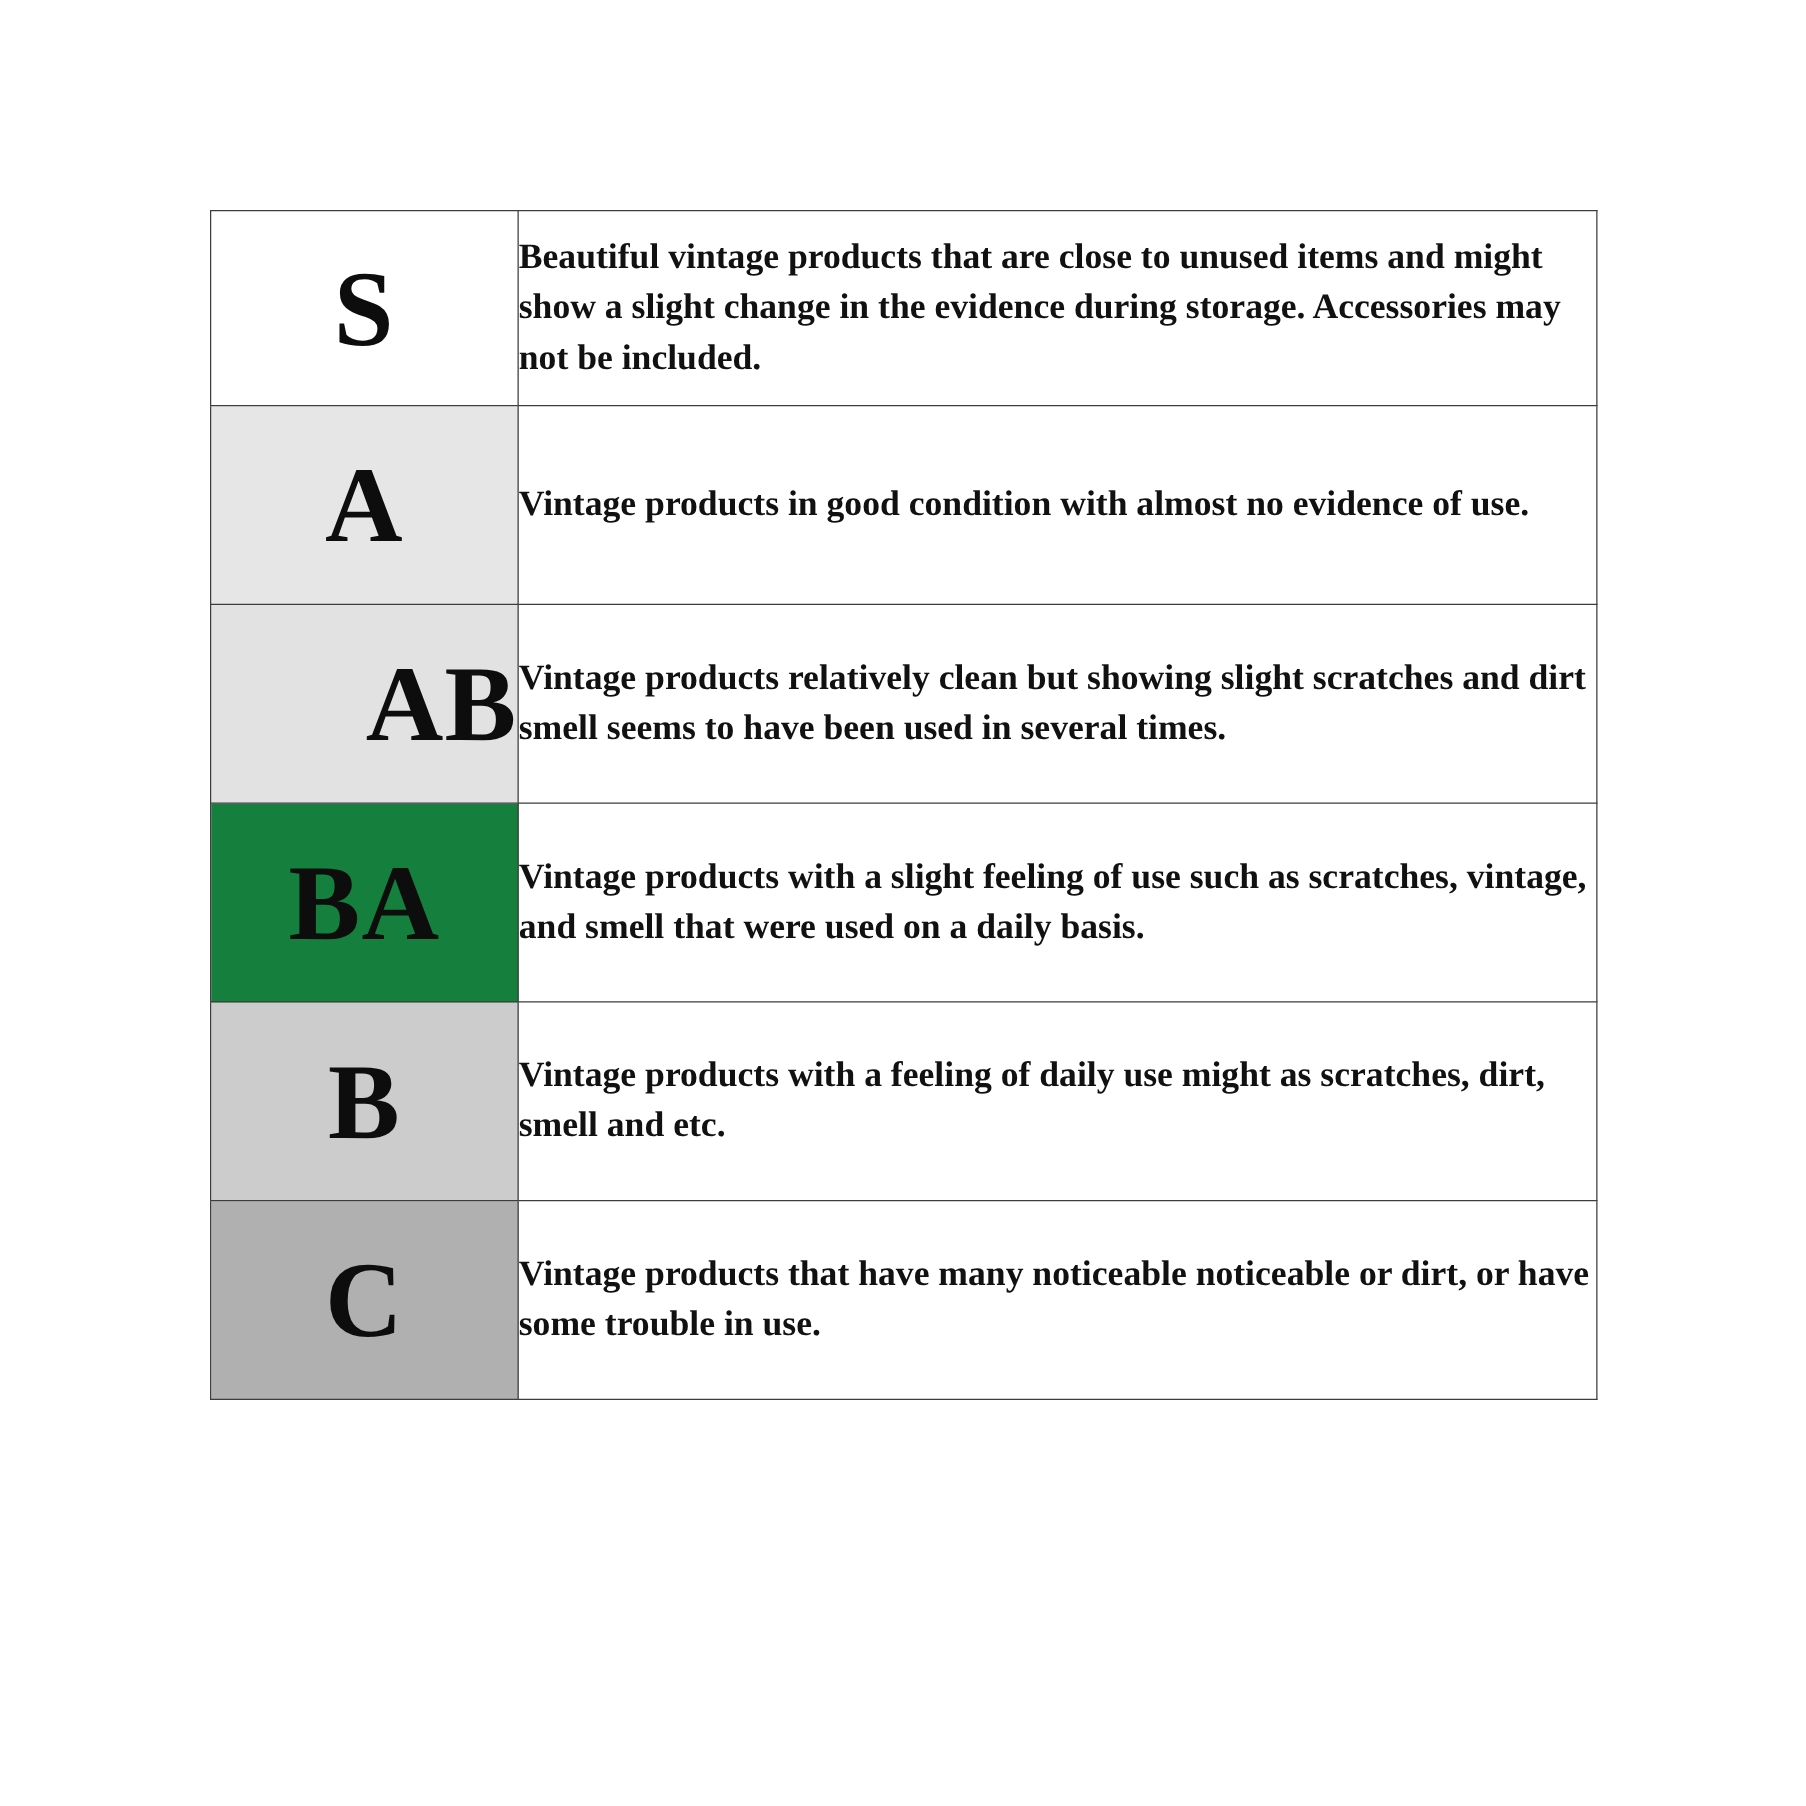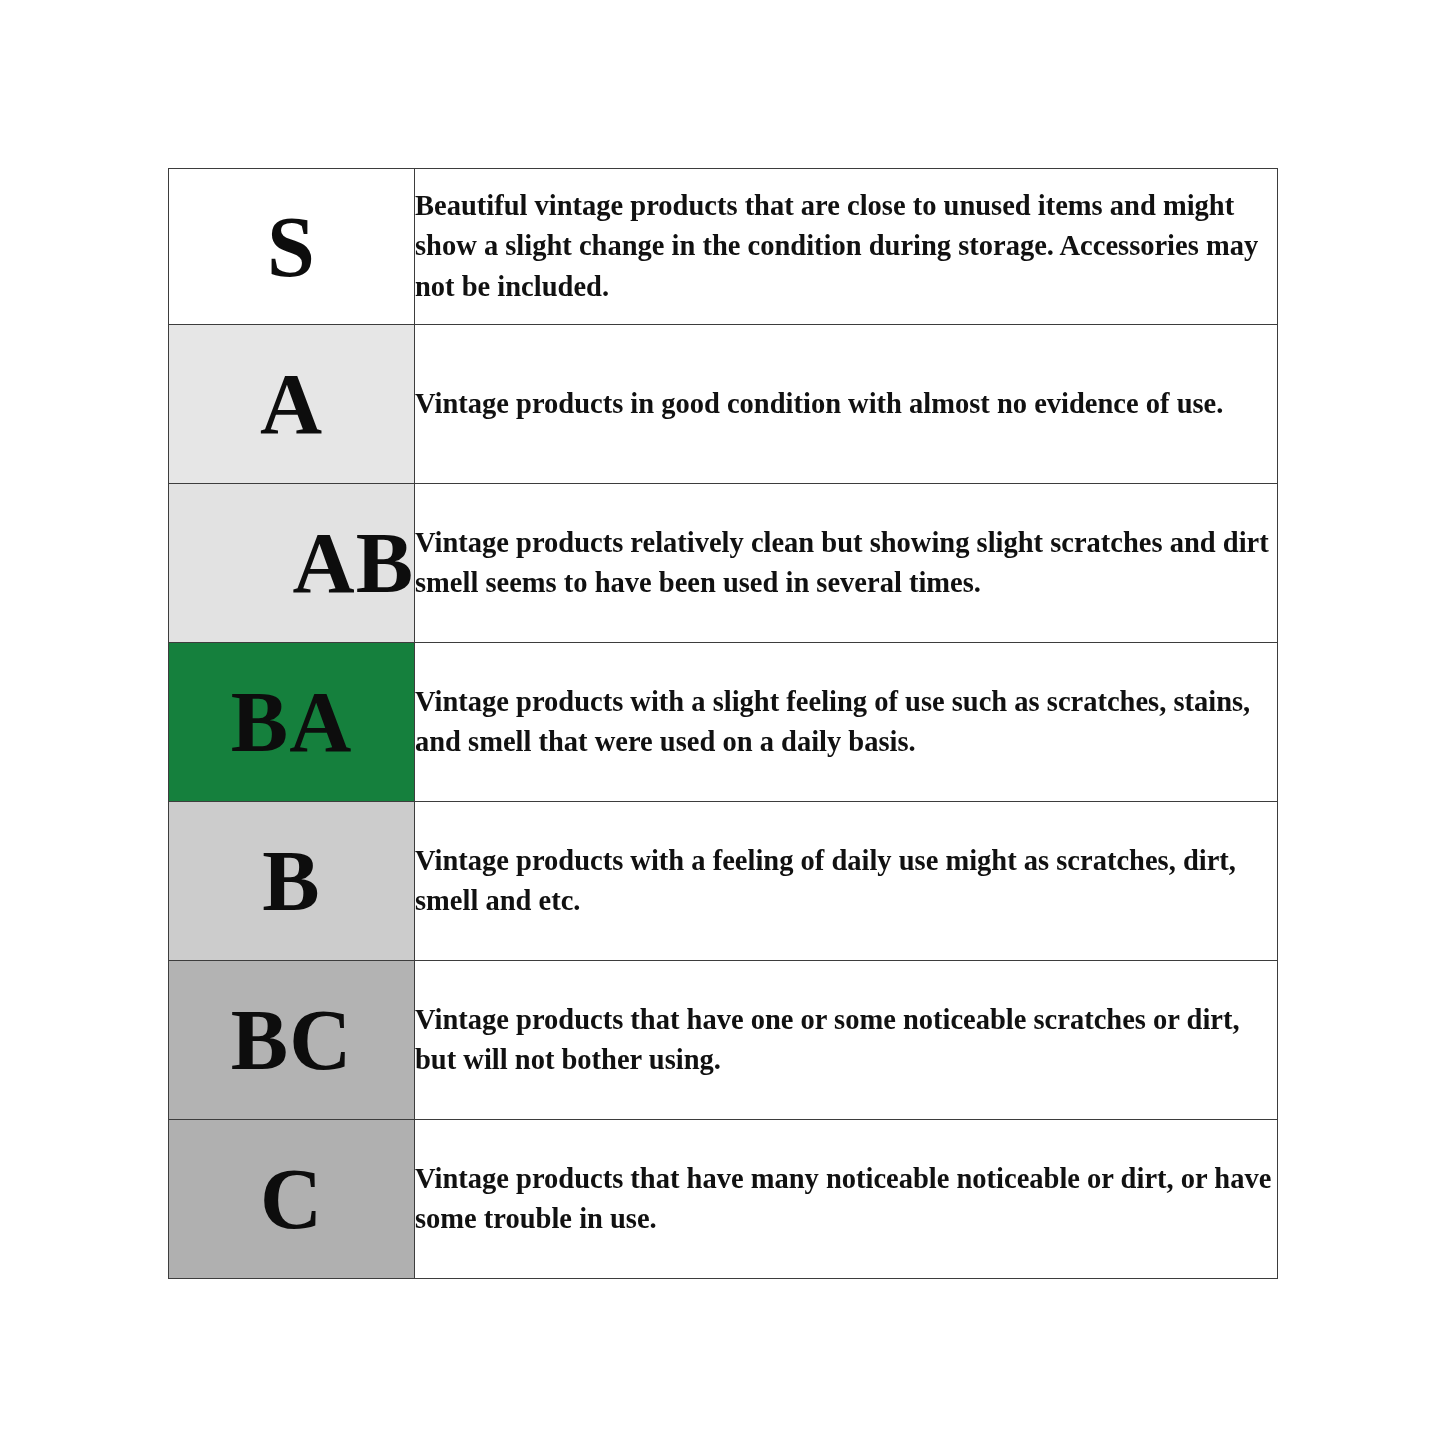--- a/index.html
+++ b/index.html
@@ -62,21 +62,21 @@
 
 <div class="page">
   <table class="grade-table">
     <tbody>
 
       <tr>
         <td class="grade-cell" style="background: rgb(255, 255, 255); height: 155px;">
           <span>S</span>
         </td>
         <td class="desc-cell">
-          <span class="desc-text">Beautiful vintage products that are close to unused items and might show a slight change in the condition during storage. Accessories may not be included.</span>
+          <span class="desc-text">Beautiful vintage products that are close to unused items and might show a slight change in the evidence during storage. Accessories may not be included.</span>
         </td>
       </tr>
 
       <tr>
         <td class="grade-cell" style="background: rgb(230, 230, 230); height: 158px;">
           <span>A</span>
         </td>
         <td class="desc-cell">
           <span class="desc-text">Vintage products in good condition with almost no evidence of use.</span>
         </td>
@@ -89,41 +89,33 @@
         <td class="desc-cell">
           <span class="desc-text">Vintage products relatively clean but showing slight scratches and dirt smell seems to have been used in several times.</span>
         </td>
       </tr>
 
       <tr>
         <td class="grade-cell" style="background: #15803d; height: 158px;">
           <span>BA</span>
         </td>
         <td class="desc-cell">
-          <span class="desc-text">Vintage products with a slight feeling of use such as scratches, stains, and smell that were used on a daily basis.</span>
+          <span class="desc-text">Vintage products with a slight feeling of use such as scratches, vintage, and smell that were used on a daily basis.</span>
         </td>
       </tr>
 
       <tr>
         <td class="grade-cell" style="background: rgb(204, 204, 204); height: 158px;">
           <span>B</span>
         </td>
         <td class="desc-cell">
           <span class="desc-text">Vintage products with a feeling of daily use might as scratches, dirt, smell and etc.</span>
         </td>
       </tr>
 
-      <tr>
-        <td class="grade-cell" style="background: rgb(179, 179, 179); height: 158px;">
-          <span>BC</span>
-        </td>
-        <td class="desc-cell">
-          <span class="desc-text">Vintage products that have one or some noticeable scratches or dirt, but will not bother using.</span>
-        </td>
-      </tr>
 
       <tr>
         <td class="grade-cell" style="background: rgb(176, 176, 176); height: 158px;">
           <span>C</span>
         </td>
         <td class="desc-cell">
           <span class="desc-text">Vintage products that have many noticeable noticeable or dirt, or have some trouble in use.</span>
         </td>
       </tr>
 

